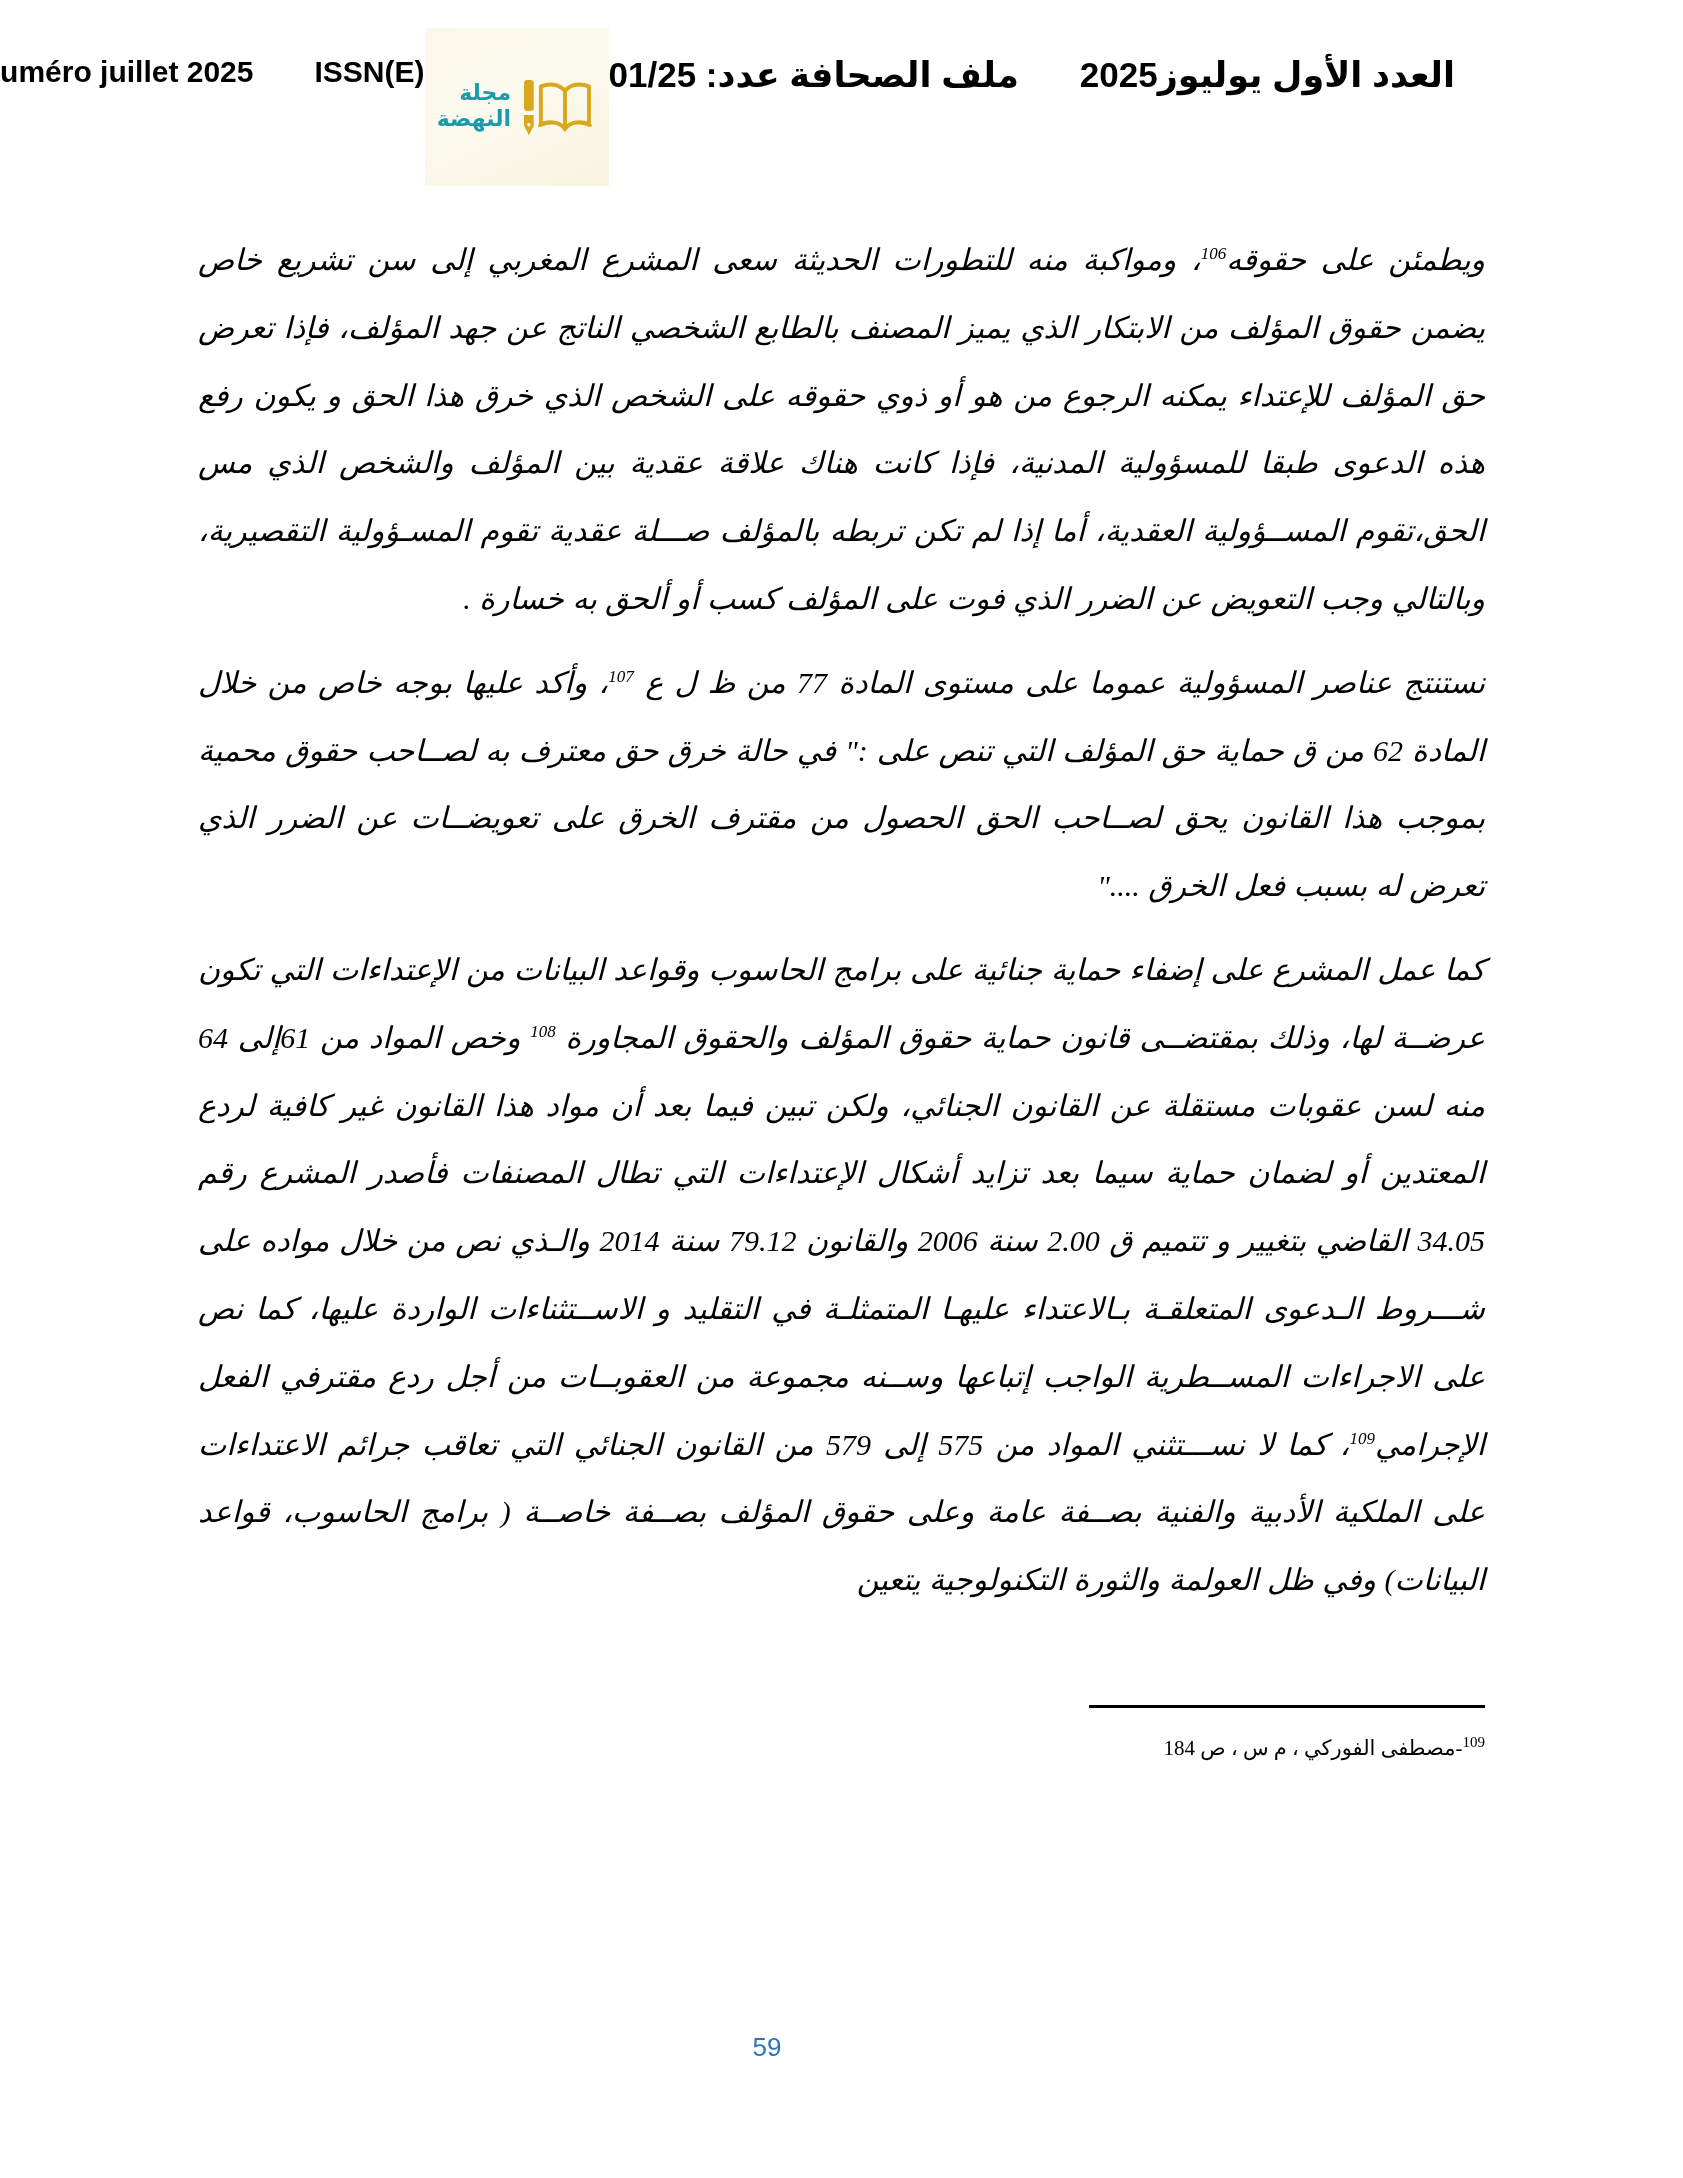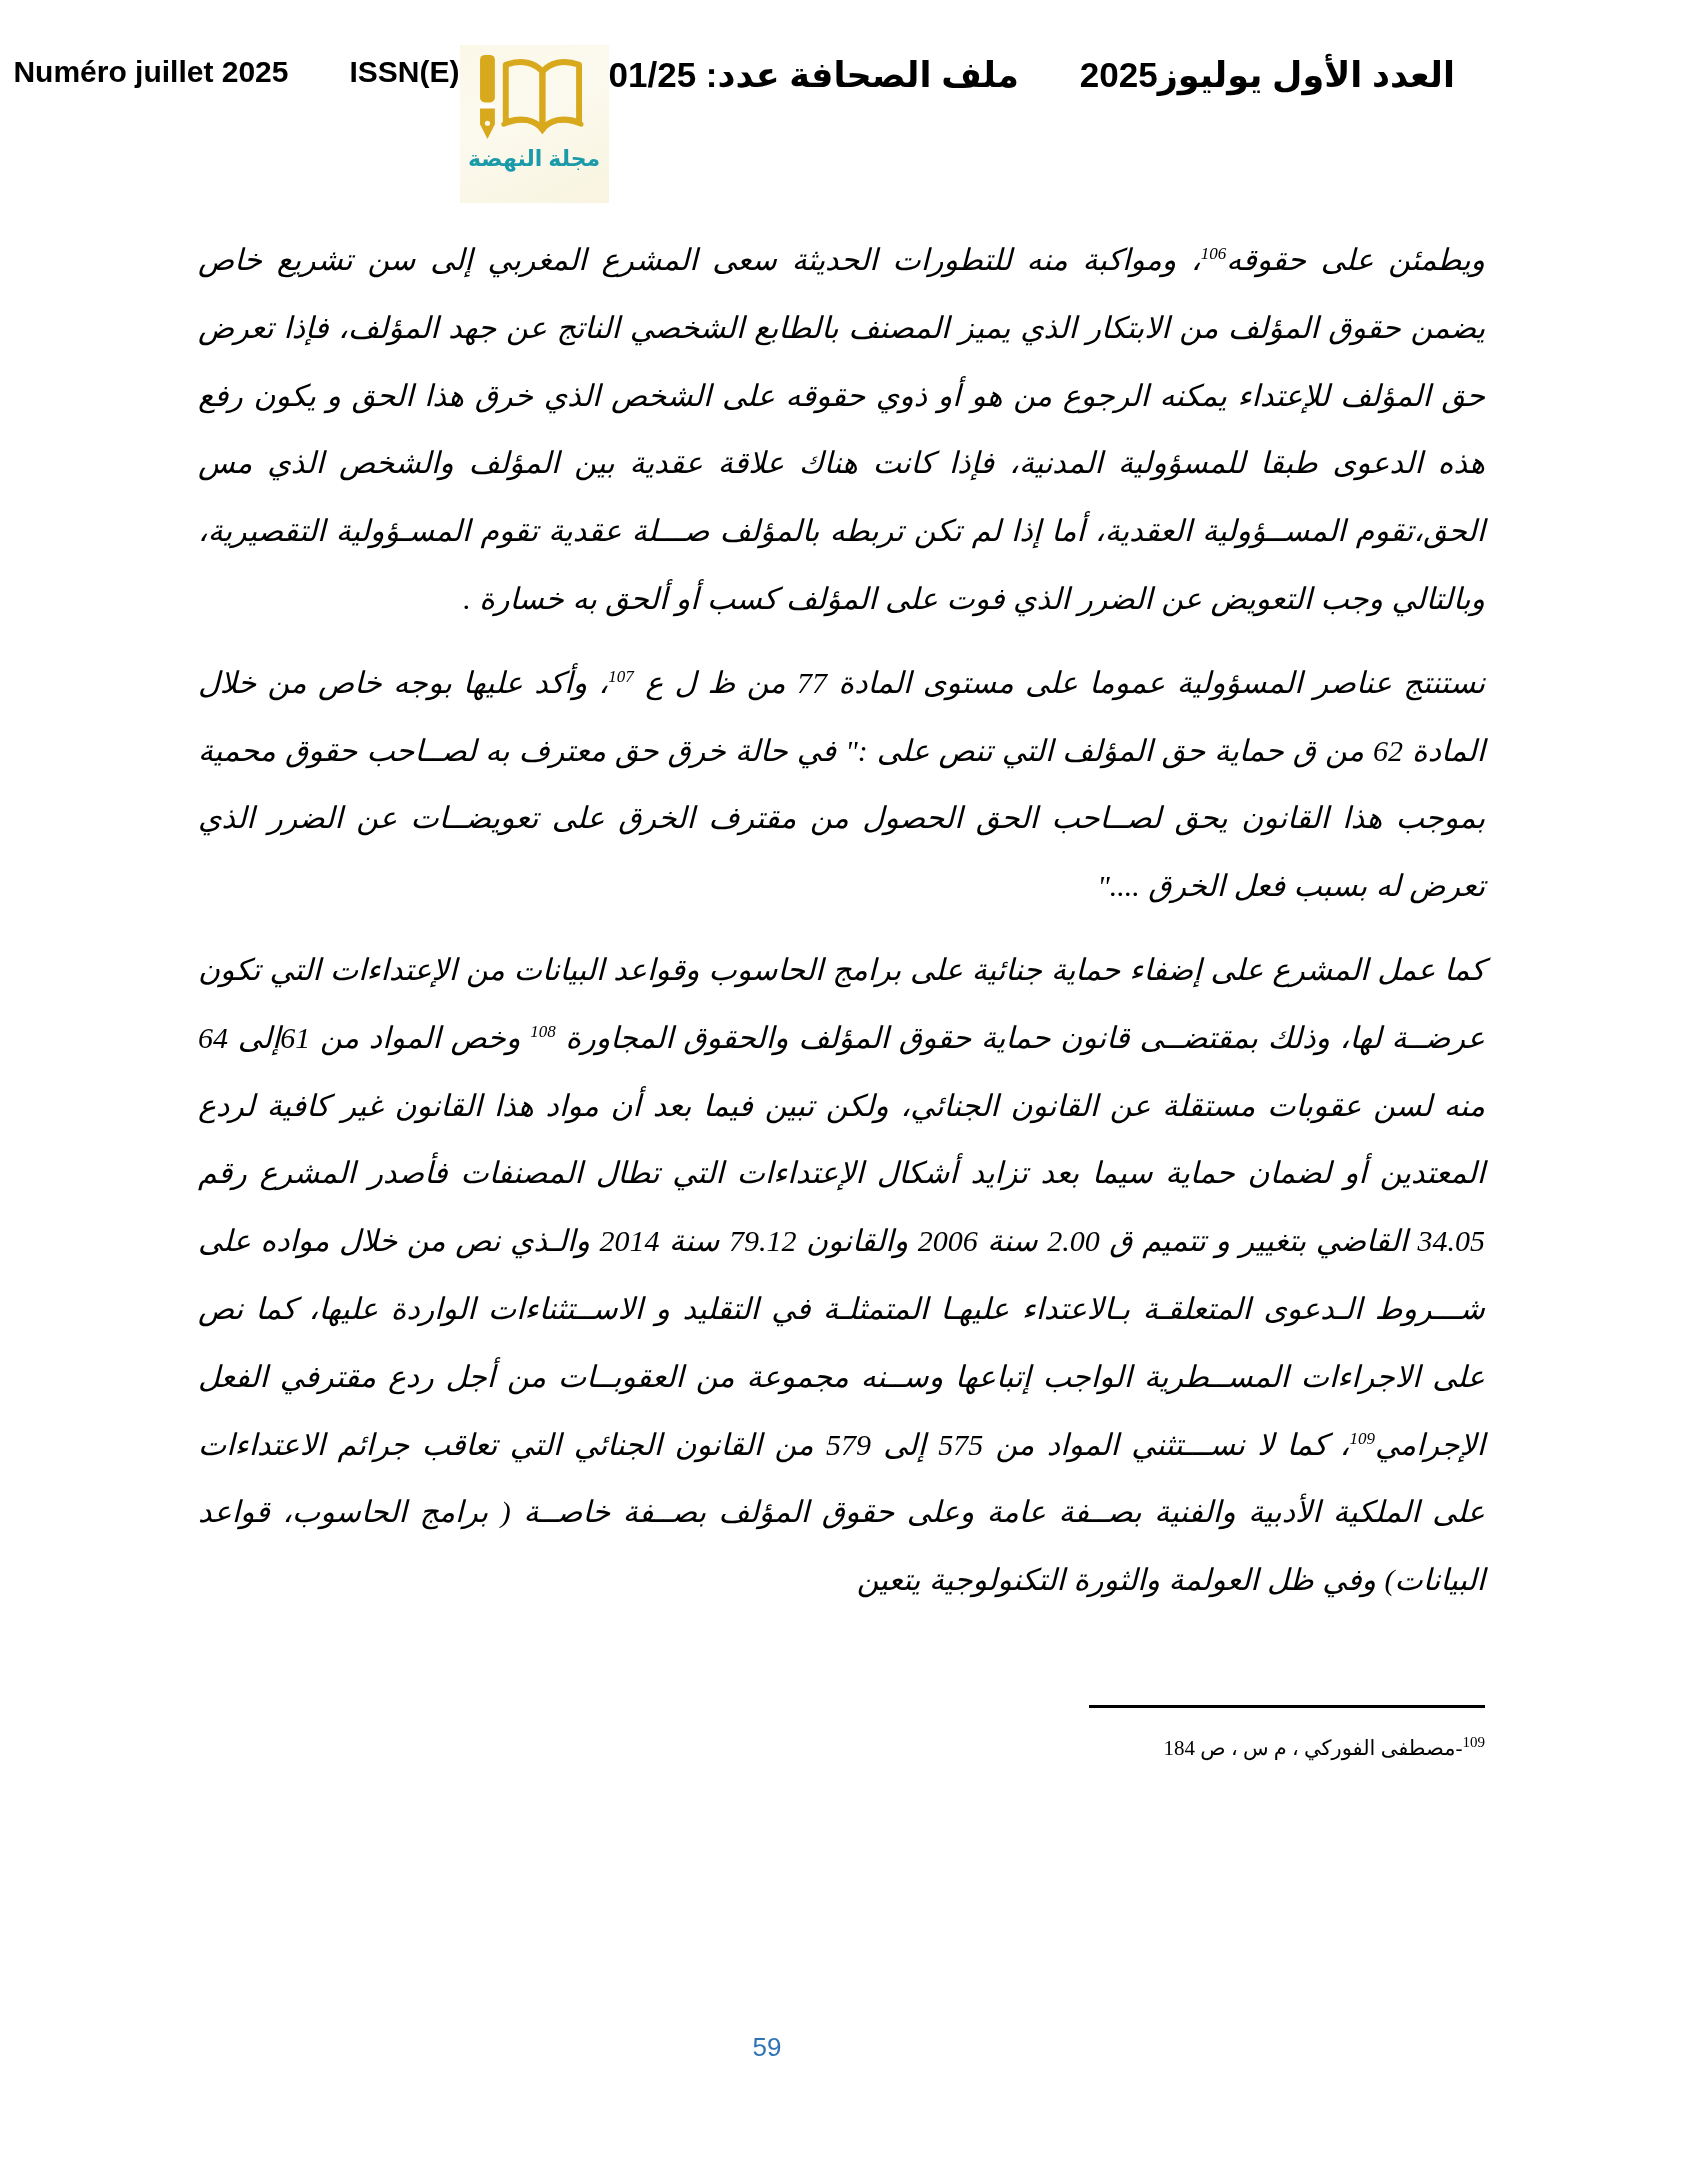--- a/index.html
+++ b/index.html
@@ -59,26 +59,25 @@
     font-size: 30px;
   }
 
   
   .logo-wrap {
     position: relative;
     width: 184px;
     height: 158px;
     background: linear-gradient(155deg, #fbf8e8 0%, #fcfaef 40%, #f8f4e0 100%);
     display: flex;
-    flex-direction: column;
+    flex-direction: row;
     align-items: center;
     justify-content: flex-start;
     padding-top: 2px;
     box-sizing: border-box;
-    margin-top: 17px;
   }
   .logo-art {
     width: 149px;
     height: 103px;
     display: block;
   }
   .logo-caption {
     font-family: "Liberation Sans", "DejaVu Sans", sans-serif;
     font-weight: bold;
     font-size: 22px;

